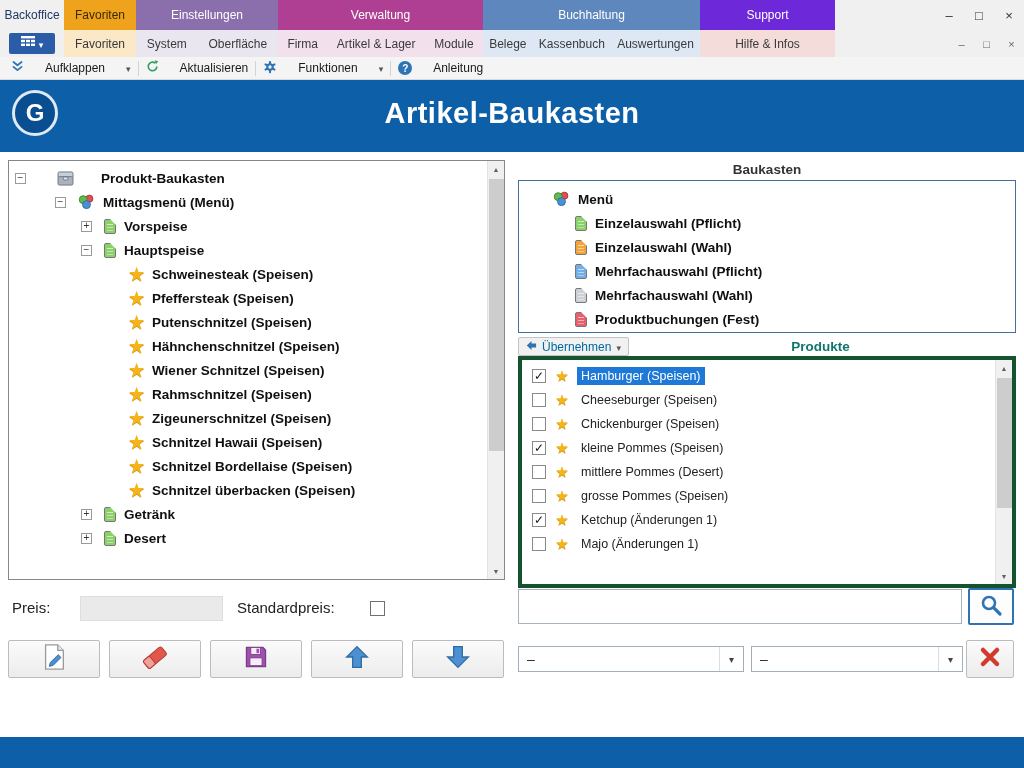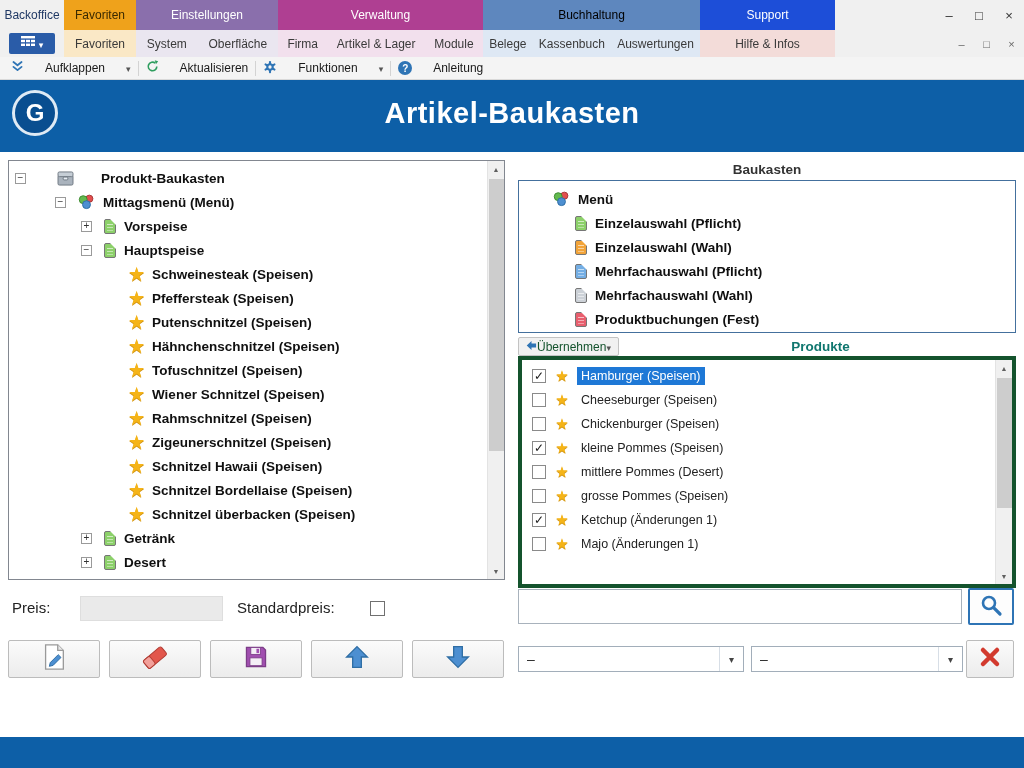--- a/index.html
+++ b/index.html
@@ -6,22 +6,22 @@
   html,body { width:1024px; height:768px; }
   body { font-family:"Liberation Sans", sans-serif; background:#fff; position:relative; overflow:hidden; }
 
   
   .tb1 { position:absolute; left:0; top:0; width:1024px; height:30px; display:flex; background:#f0f0f0; font-size:12px; align-items:stretch; }
   .backoffice { width:64px; display:flex; align-items:center; justify-content:center; color:#1f3864; }
   .tab { display:flex; align-items:center; justify-content:center; cursor:default; }
   .t-fav { width:72px;  background:#EFA21B; color:#3a2a00; }
   .t-ein { width:142px; background:#8A6FAC; color:#fff; }
   .t-ver { width:205px; background:#AF3F92; color:#fff; }
-  .t-buc { width:217px; background:#5E87BE; color:#000000; }
-  .t-sup { width:135px; background:#1d4ed8; color:#fff; }
+  .t-buc { width:217px; background:#5E87BE; color:#ffffff; }
+  .t-sup { width:135px; background:#6d28d9; color:#fff; }
   .tb-spacer { flex:1; }
   .win-ctrl { width:30px; display:flex; align-items:center; justify-content:center; color:#333; font-size:13px; }
 
   
   .tb2 { position:absolute; left:0; top:30px; width:1024px; height:27px; display:flex; background:#f0f0f0; font-size:12px; color:#3a3a3a; }
   .zone { display:flex; align-items:center; justify-content:space-around; }
   .z-app { width:64px; justify-content:center; }
   .z-fav { width:72px;  background:#FAE8C6; }
   .z-ein { width:142px; background:#EAE6F0; }
   .z-ver { width:205px; background:#F2E0ED; }
@@ -75,21 +75,21 @@
   .doc-green { --c:#8cd06a; } .doc-orange { --c:#f2a43a; } .doc-blue { --c:#74aee4; }
   .doc-gray { --c:#ccd1d7; } .doc-red { --c:#e85f6e; }
 
   
   .bk-title { position:absolute; left:518px; top:162px; width:498px; text-align:center; font-weight:bold; font-size:13.5px; color:#333; }
   .bk-box { position:absolute; left:518px; top:180px; width:498px; height:153px; border:1px solid #44709d; background:#fff; padding-top:6px; }
   .bkrow { height:24px; display:flex; align-items:center; font-size:13.5px; font-weight:bold; color:#101010; }
   .bk-l0 { padding-left:34px; } .bk-l1 { padding-left:56px; }
 
   
-  .apply-btn { position:absolute; left:518px; top:337px; height:19px; padding:0 7px; display:inline-flex; align-items:center; background:#f1f1f1; border:1px solid #c3c3c3; border-radius:2px; font-size:12px; color:#14532d; }
+  .apply-btn { position:absolute; left:518px; top:337px; height:19px; padding:0 7px; display:inline-flex; align-items:center; gap:5px; background:#f1f1f1; border:1px solid #c3c3c3; border-radius:2px; font-size:12px; color:#0369a1; }
   .prod-title { position:absolute; left:625px; top:339px; width:391px; text-align:center; font-weight:bold; font-size:13.5px; color:#0f766e; }
 
   
   .prod-box { position:absolute; left:518px; top:356px; width:498px; height:232px; border:4px solid #14532d; background:#fff; }
   .prod-rows { position:absolute; left:0; top:4px; right:17px; }
   .prow { height:24px; display:flex; align-items:center; padding-left:10px; font-size:12.5px; color:#222; }
   .cb { width:14px; height:14px; border:1px solid #8a8a8a; background:#fff; margin-right:7px; flex:none; display:flex; align-items:center; justify-content:center; }
   .cb.checked::before { content:"✓"; font-size:12px; color:#222; line-height:1; }
   .prow .star-icon { width:18px; } .prow .star-icon::before { font-size:15px; }
   .plabel { padding:2px 4px; }
@@ -266,24 +266,20 @@
     <div class="trow l3">
       <span class="star-icon"></span>
       <span>Putenschnitzel (Speisen)</span>
     </div>
     <div class="trow l3">
       <span class="star-icon"></span>
       <span>Hähnchenschnitzel (Speisen)</span>
     </div>
     <div class="trow l3">
       <span class="star-icon"></span>
-      <span>Tofuschnitzel (Speisen)</span>
-    </div>
-    <div class="trow l3">
-      <span class="star-icon"></span>
       <span>Wiener Schnitzel (Speisen)</span>
     </div>
     <div class="trow l3">
       <span class="star-icon"></span>
       <span>Rahmschnitzel (Speisen)</span>
     </div>
     <div class="trow l3">
       <span class="star-icon"></span>
       <span>Zigeunerschnitzel (Speisen)</span>
     </div>

